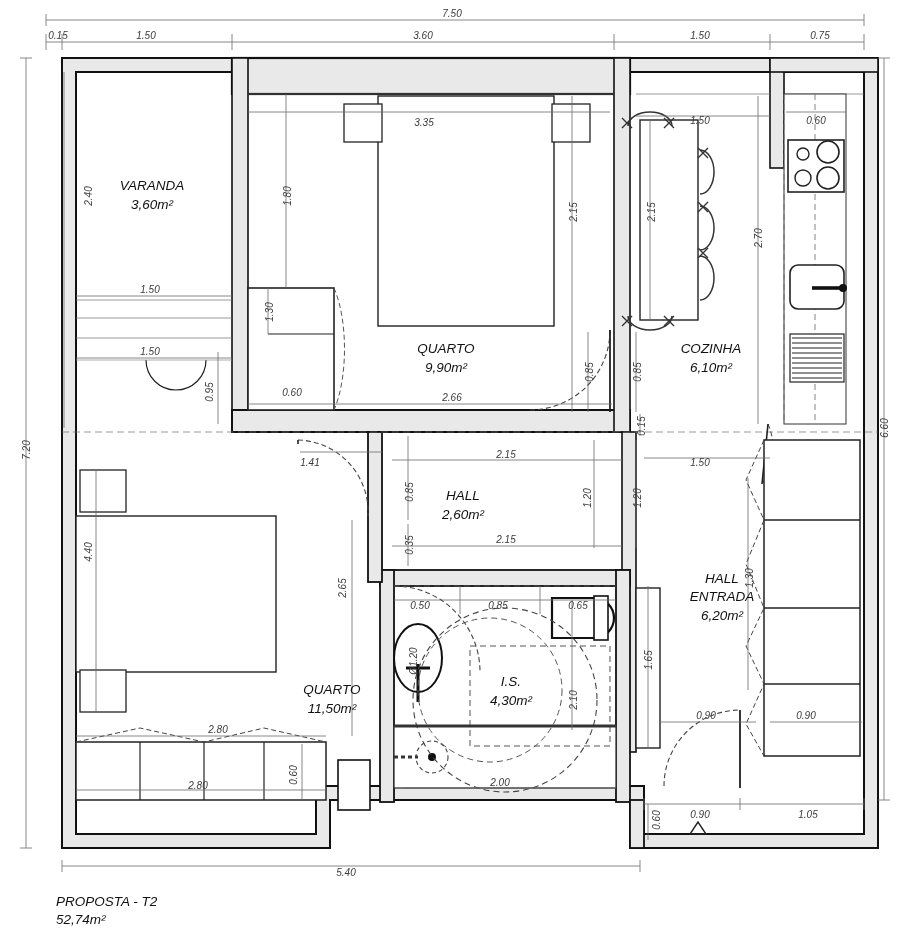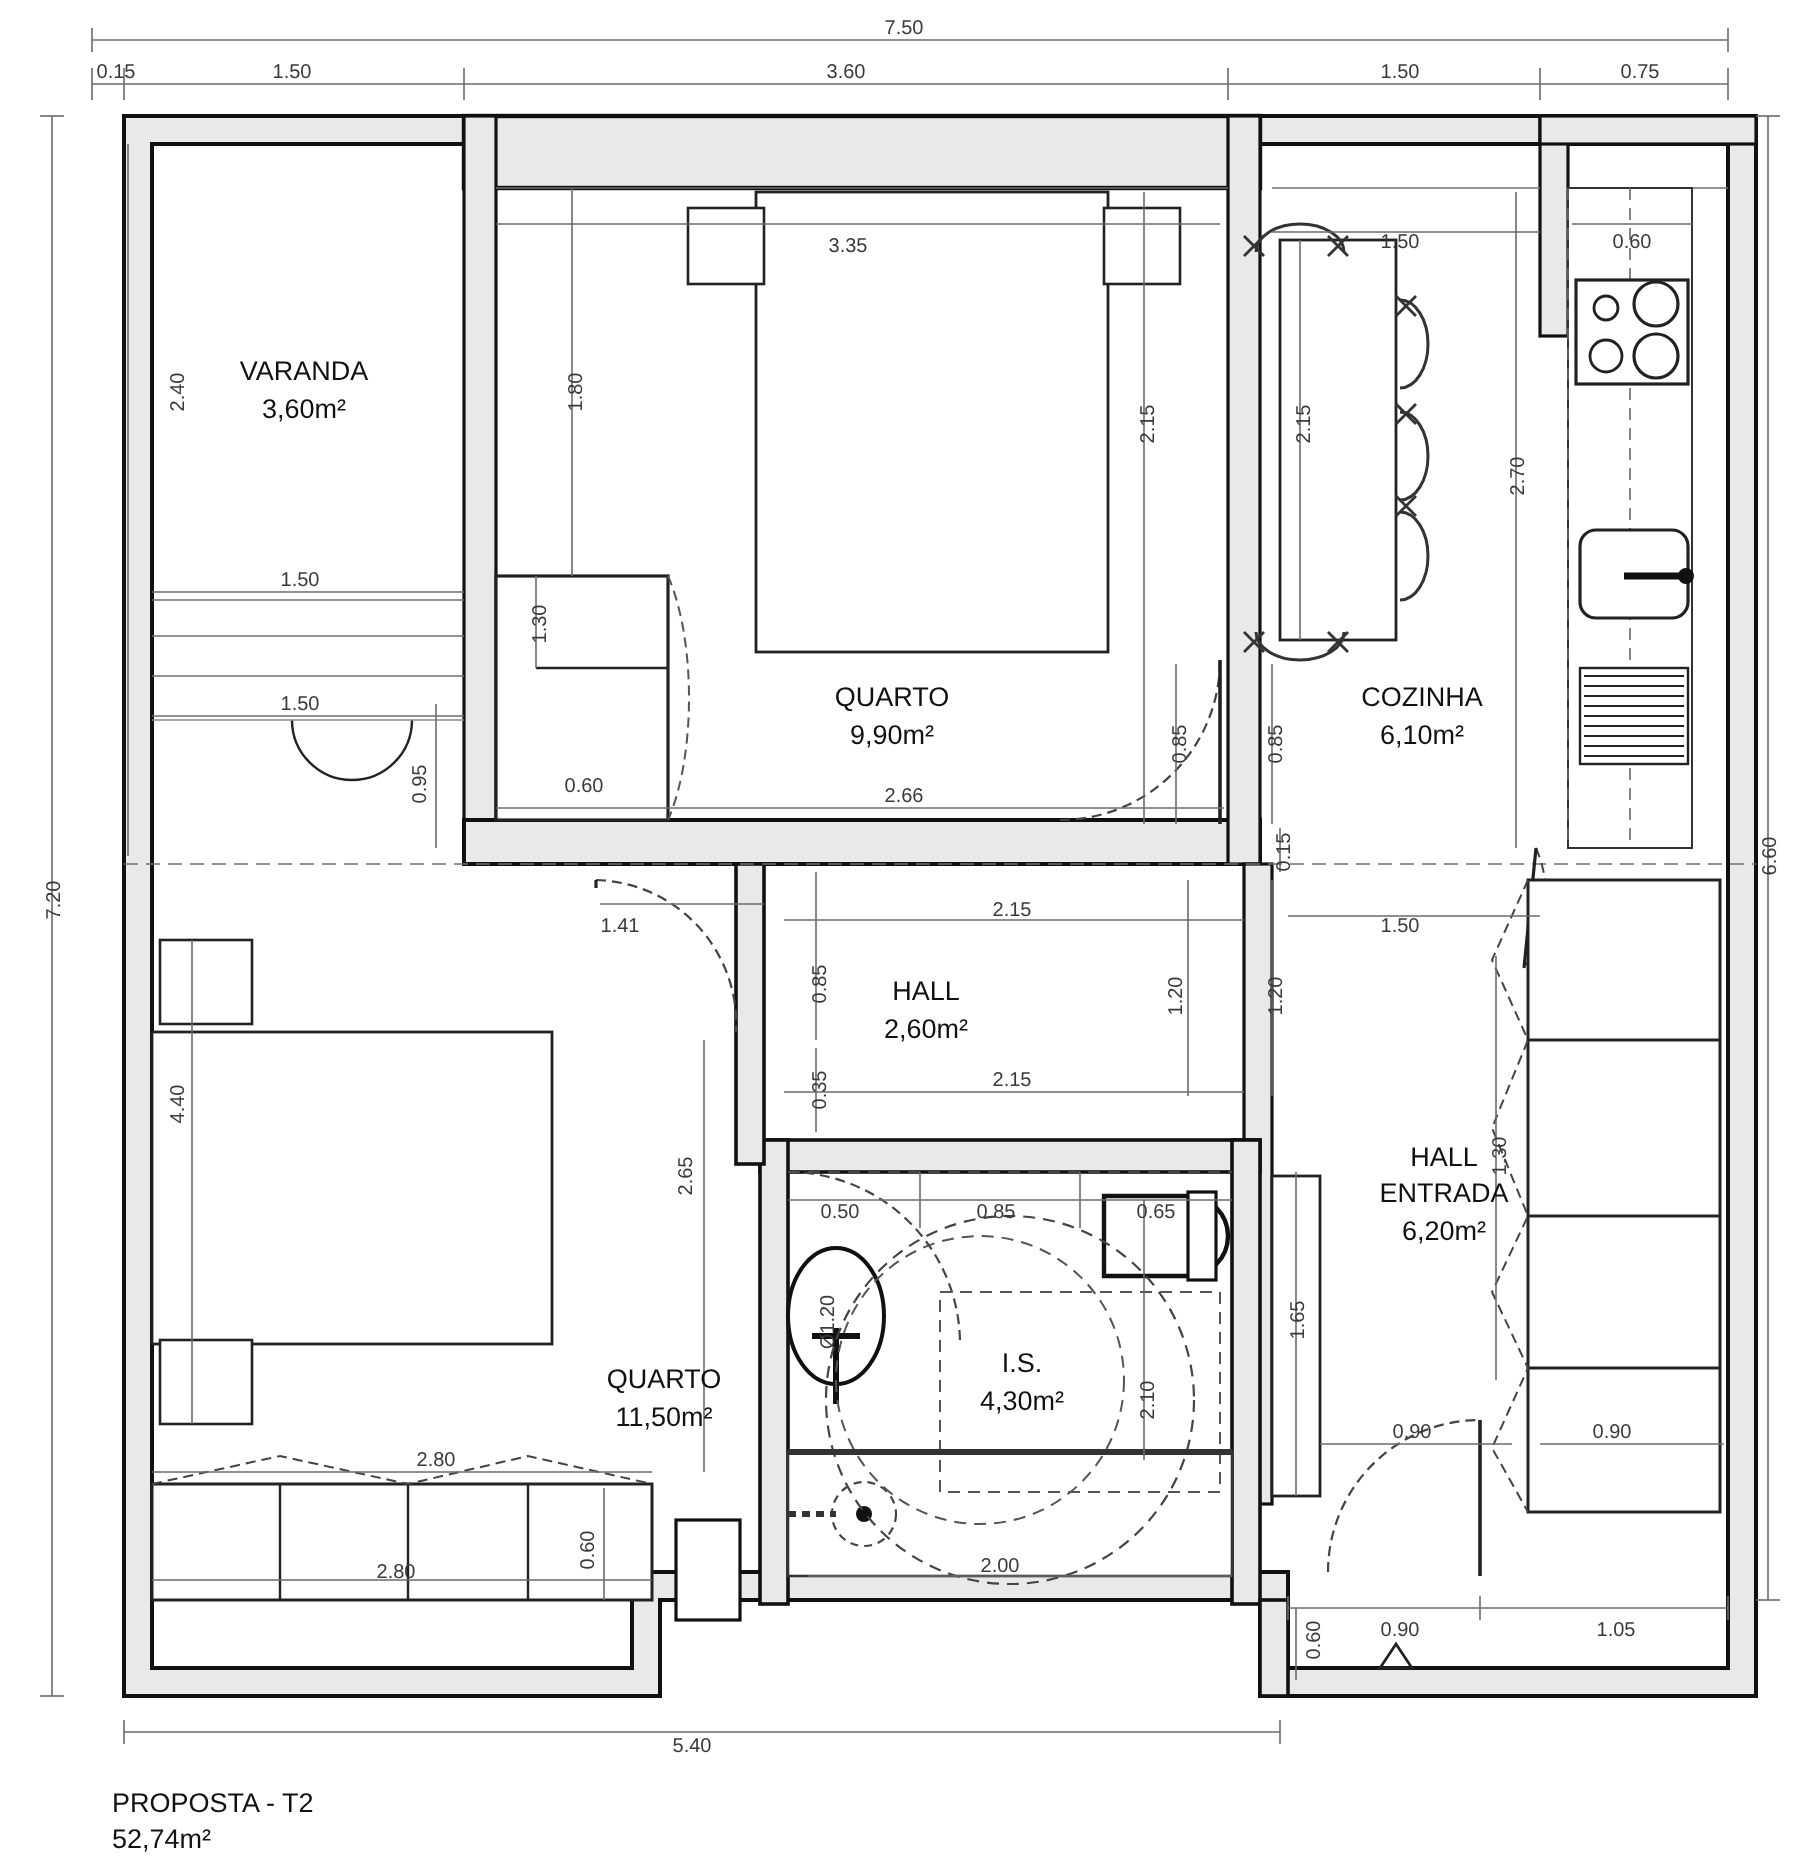--- a/index.html
+++ b/index.html
@@ -1,17 +1,17 @@
 <!DOCTYPE html>
 <html><head>
 <meta charset="utf-8">
 <style>
   html,body{margin:0;padding:0;background:#ffffff;}
   body{width:900px;height:930px;font-family:"Liberation Sans",sans-serif;overflow:hidden;}
-  #plan{position:relative;width:768px;height:930px;background:#fff;}
+  #plan{position:relative;width:768px;height:930px;background:#fff;font-style:italic;}
   svg{display:block;}
   .dimtxt{font-family:"Liberation Sans",sans-serif;font-size:10px;fill:#3a3a3a;}
   .roomname{font-family:"Liberation Sans",sans-serif;font-size:13.5px;fill:#111;}
   .roomarea{font-family:"Liberation Sans",sans-serif;font-size:13.5px;fill:#111;}
   .title{font-family:"Liberation Sans",sans-serif;font-size:13.5px;fill:#111;}
 </style>
 </head>
 <body>
 
 <div id="plan">

